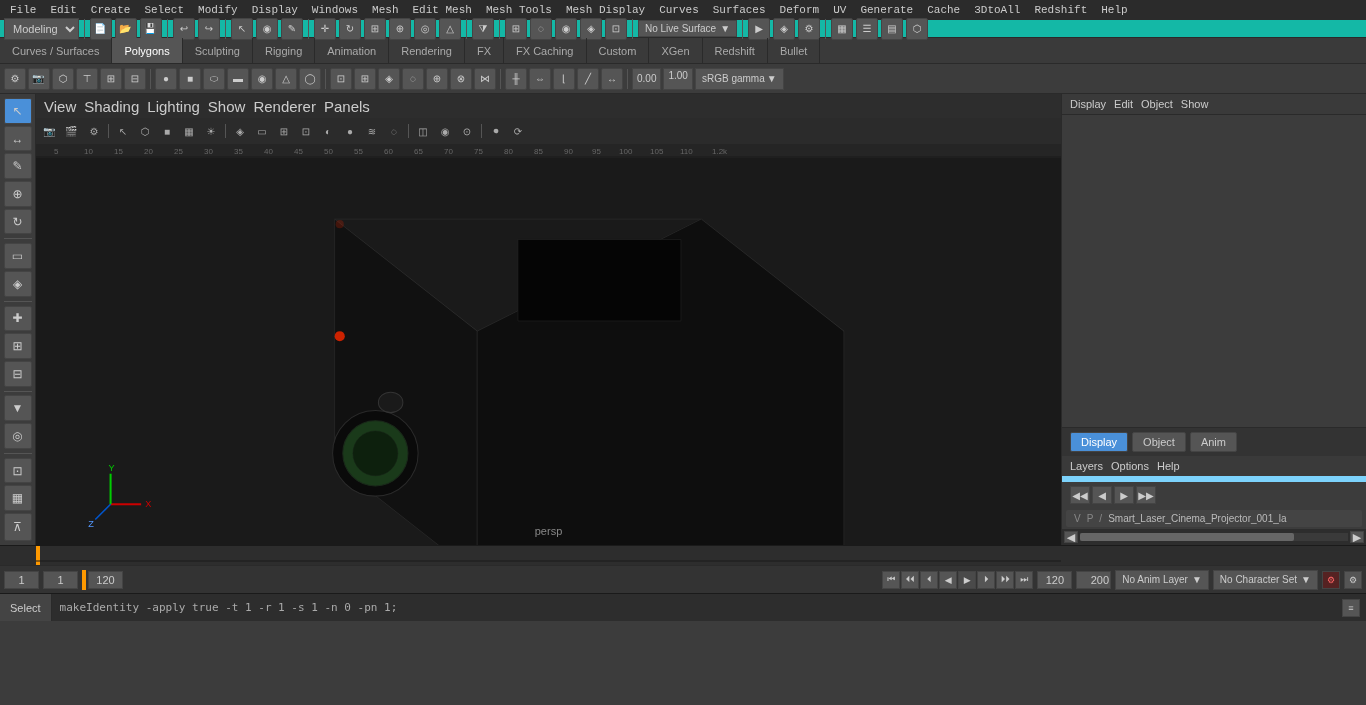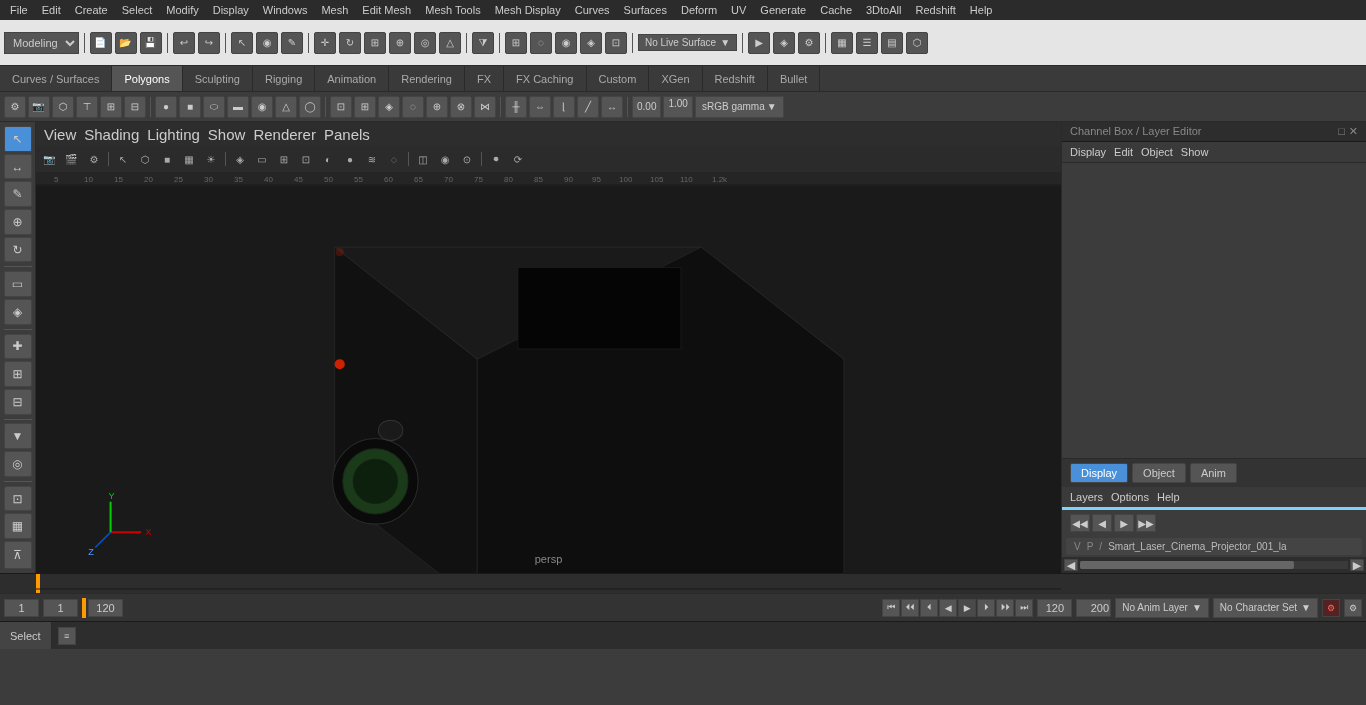--- a/index.html
+++ b/index.html
@@ -6,25 +6,26 @@
     body { width: 1366px; height: 705px; overflow: hidden; background: #3c3c3c; font-family: Arial, sans-serif; font-size: 11px; color: #ccc; }
 
     
     #menu-bar {
       display: flex; align-items: center; background: #2b2b2b; height: 20px;
       padding: 0 4px; gap: 2px;
     }
     .menu-item {
       padding: 2px 6px; cursor: pointer; font-size: 11px; color: #ccc;
       white-space: nowrap;
+      font-family: Liberation Mono, monospace;
     }
 
     
     #toolbar1 {
-      display: flex; align-items: center; background: #e5e5e5; height: 46px;
+      display: flex; align-items: center; background: #14b8a6; height: 18px;
       padding: 0 4px; gap: 3px; border-bottom: 1px solid #2a2a2a;
     }
     .toolbar-btn {
       width: 22px; height: 22px; background: #555; border: 1px solid #444;
       display: flex; align-items: center; justify-content: center;
       cursor: pointer; font-size: 10px; color: #ccc; border-radius: 2px;
     }
     .toolbar-separator { width: 1px; height: 20px; background: #555; margin: 0 2px; }
     .toolbar-dropdown {
       background: #555; border: 1px solid #444; color: #ccc; font-size: 11px;
@@ -95,21 +96,21 @@
       display: flex; padding: 4px 8px; gap: 4px; background: #333;
       border-top: 1px solid #2a2a2a;
     }
     .right-tab {
       padding: 3px 10px; background: #555; border: 1px solid #444;
       cursor: pointer; font-size: 11px; color: #ccc; border-radius: 2px;
     }
     .right-tab.active { background: #4a90d9; color: #fff; }
     #right-sub-menu {
       display: flex; align-items: center; padding: 4px 8px; gap: 8px;
-      background: #3a3a3a; border-bottom: 3px solid #7dd3fc;
+      background: #3a3a3a; border-bottom: 6px solid #7dd3fc;
     }
     #layer-controls {
       display: flex; align-items: center; gap: 2px; padding: 4px 8px;
     }
     .layer-ctrl-btn {
       width: 20px; height: 18px; background: #555; border: 1px solid #444;
       cursor: pointer; display: flex; align-items: center; justify-content: center;
       font-size: 10px; color: #ccc;
     }
     #layer-entry {
@@ -440,27 +441,20 @@
       <text x="94" y="343" fill="#cc0000" font-size="9" font-family="Arial">X</text>
       <text x="58" y="307" fill="#00cc00" font-size="9" font-family="Arial">Y</text>
       <text x="38" y="362" fill="#5599ff" font-size="9" font-family="Arial">Z</text>
     </svg>
 
     <div id="persp-label">persp</div>
   </div>
 
   <div id="right-panel" style="position:relative;">
 
-    <div id="channel-box-title">
-      <span>Channel Box / Layer Editor</span>
-      <div style="display:flex; gap:4px;">
-        <span>□</span>
-        <span>✕</span>
-      </div>
-    </div>
 
     <div id="right-panel-menu">
       <span class="right-menu-item">Display</span>
       <span class="right-menu-item">Edit</span>
       <span class="right-menu-item">Object</span>
       <span class="right-menu-item">Show</span>
     </div>
 
     <div id="right-content" style="flex:1; min-height:200px;"></div>
 
@@ -548,16 +542,17 @@
   <div style="background:#555; border:1px solid #444; padding:2px 6px; font-size:10px; color:#ccc; display:flex; align-items:center; gap:4px; height:20px; min-width:100px;">
     <span>No Character Set</span>
     <span>▼</span>
   </div>
   <div class="frame-btn" style="background:#552222; color:#ff6666;">⚙</div>
   <div class="frame-btn">⚙</div>
 </div>
 
 <div id="bottom-bar" style="display:flex; align-items:center; height:28px; background:#2d2d2d; border-top:1px solid #1a1a1a;">
   <div id="python-tab">Select</div>
+  <div id="command-line">makeIdentity -apply true -t 1 -r 1 -s 1 -n 0 -pn 1;</div>
   <div id="bottom-right-controls">
     <div class="frame-btn">≡</div>
   </div>
 </div>
 
 </body></html>

